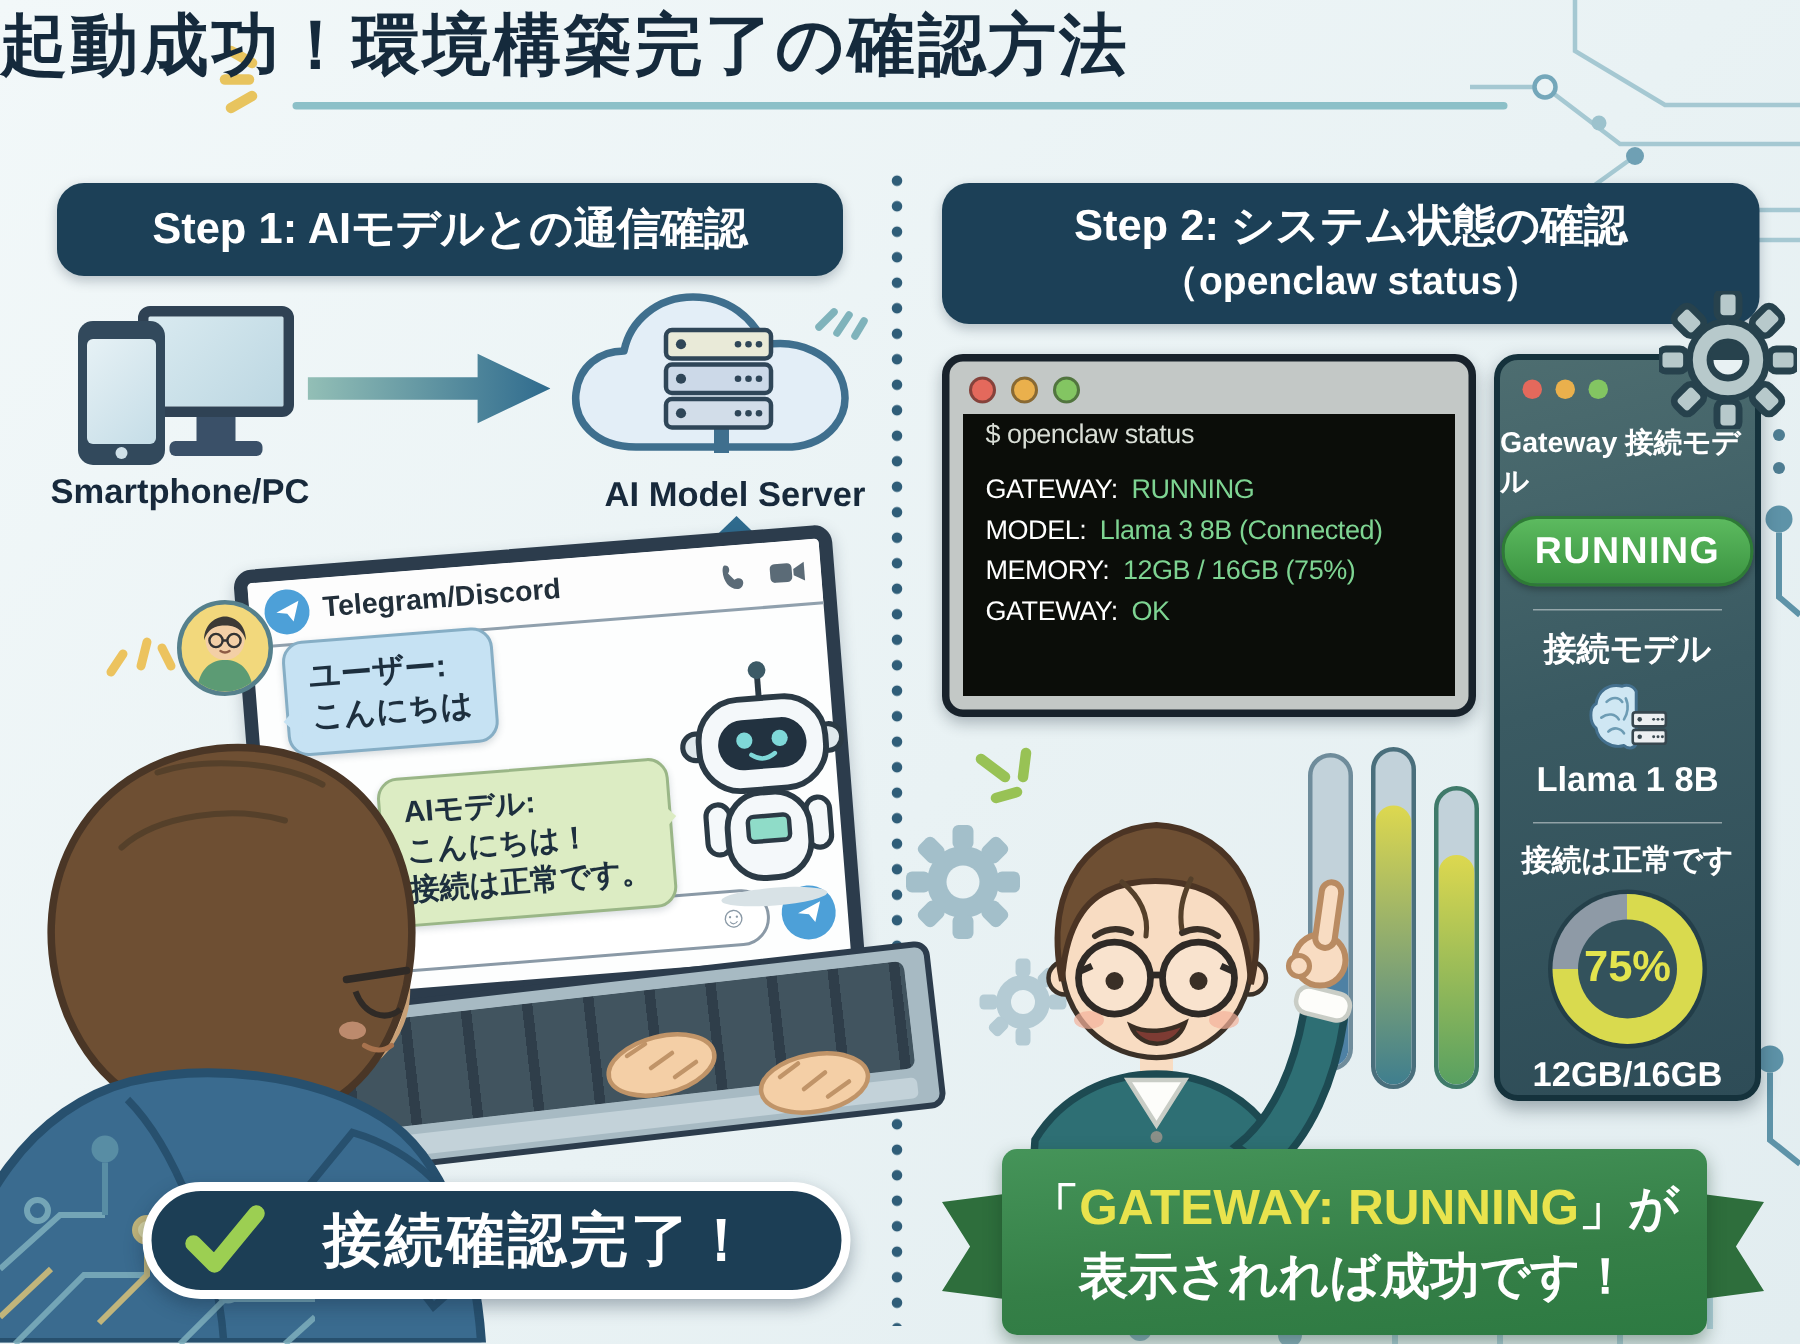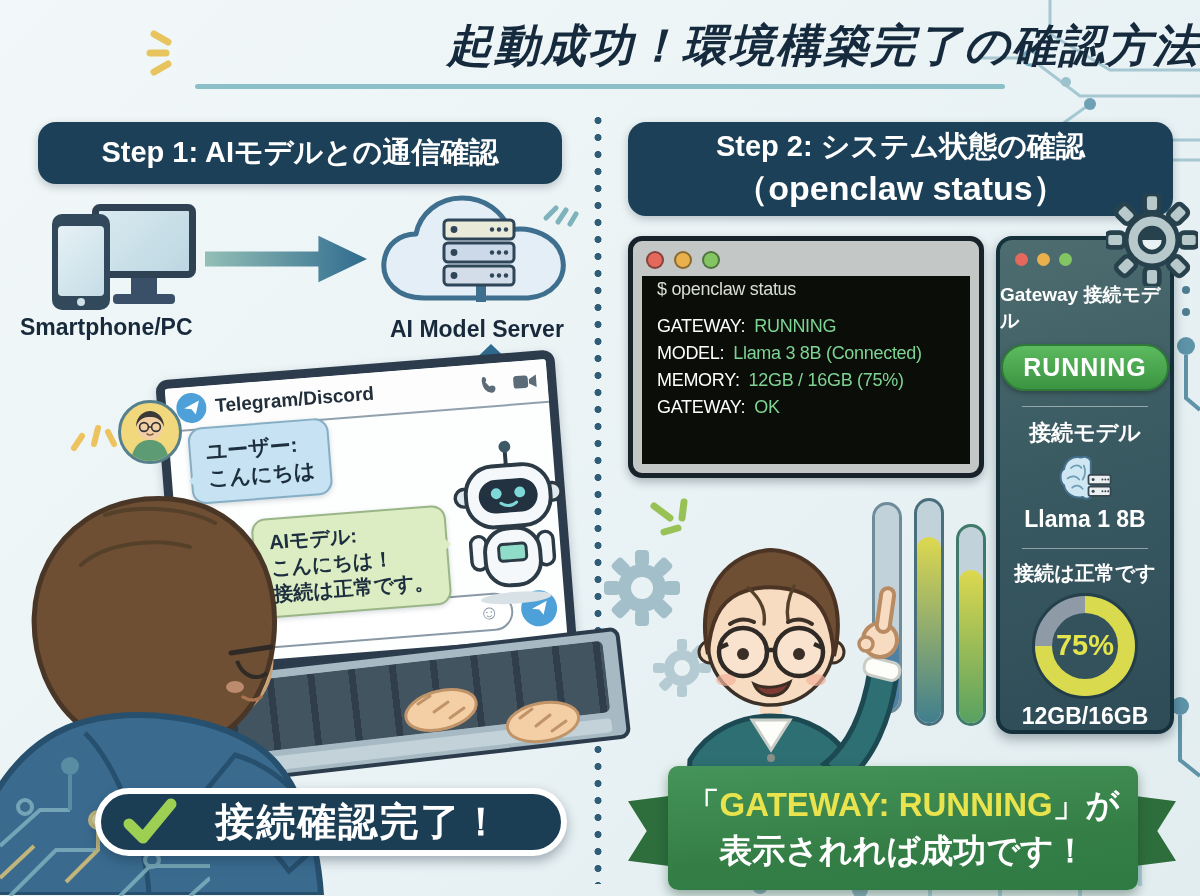--- a/index.html
+++ b/index.html
@@ -1,46 +1,46 @@
 <!DOCTYPE html>
 <html><head>
 <meta charset="utf-8">
 <style>
   html,body{margin:0;padding:0;background:#dfe9ec;}
   *{box-sizing:border-box;font-family:"Liberation Sans","DejaVu Sans",sans-serif;}
   .canvas{position:relative;width:1200px;height:896px;overflow:hidden;
     background:linear-gradient(135deg,#f2f8f9 0%,#e9f2f4 55%,#e2edf0 100%);}
   
-  .title-wrap{position:absolute;left:0;right:0;top:16px;text-align:right;z-index:2;font-style:italic;}
+  .title-wrap{position:absolute;left:0;right:0;top:0;text-align:left;z-index:2;}
   .title{font-size:45px;font-weight:800;color:#152a3c;letter-spacing:2px;margin:0;}
   .title-underline{width:810px;height:5px;background:#8cc0c8;border-radius:3px;margin:8px auto 0;}
   .sparkle{position:absolute;z-index:2;}
   
   .divider{position:absolute;left:592px;top:112px;width:12px;height:772px;z-index:2;
     background-image:radial-gradient(circle,#2f5d78 3.2px,transparent 3.8px);
     background-size:12px 17px;background-repeat:repeat-y;background-position:center top;}
   
   .step-header{position:absolute;background:#1c4057;border-radius:18px;color:#fff;
     display:flex;flex-direction:column;align-items:center;justify-content:center;
     box-shadow:0 3px 8px rgba(20,40,60,.25);z-index:3;}
   .step1-header{left:38px;top:122px;width:524px;height:62px;font-size:29px;font-weight:700;}
   .step2-header{left:628px;top:122px;width:545px;height:94px;font-size:29px;font-weight:700;line-height:1.3;text-align:right;}
-  .step2-header .sub{font-size:34px;}
+  .step2-header .sub{font-size:26px;}
   
   .monitor{position:absolute;left:92px;top:204px;z-index:3;}
   .monitor .screen{width:104px;height:74px;background:linear-gradient(135deg,#d9eaf0,#bcd7e2);
     border:7px solid #2f4254;border-radius:8px;}
   .monitor .stand{width:26px;height:16px;background:#3a5068;margin:0 auto;}
   .monitor .base{width:62px;height:10px;background:#3a5068;border-radius:4px;margin:0 auto;}
   .phone{position:absolute;left:52px;top:214px;width:58px;height:96px;background:#32495c;
     border-radius:10px;z-index:4;padding:12px 6px 14px;}
   .phone .pscreen{width:100%;height:100%;background:linear-gradient(135deg,#e6f1f5,#c5dde7);border-radius:4px;}
   .phone .dot{position:absolute;bottom:4px;left:50%;transform:translateX(-50%);
     width:8px;height:8px;border-radius:50%;background:#cfe0e8;}
-  .devices-label,.server-label{position:absolute;font-size:23px;font-weight:800;color:#17293b;z-index:3;}
+  .devices-label,.server-label{position:absolute;font-size:23px;font-weight:800;color:#17293b;text-align:center;z-index:3;}
   .devices-label{left:20px;top:314px;width:200px;}
   .server-label{left:390px;top:316px;width:200px;}
   .arrow-right{position:absolute;left:205px;top:230px;width:162px;height:58px;z-index:3;
     background:linear-gradient(90deg,#93bfb6,#2f6b8e);
     clip-path:polygon(0 37%,70% 37%,70% 10%,100% 50%,70% 90%,70% 63%,0 63%);}
   .arrow-up{position:absolute;left:462px;top:344px;width:58px;height:92px;z-index:1;}
   .arrow-up .shaft{position:absolute;left:18px;top:24px;width:22px;height:68px;
     background:linear-gradient(180deg,#2f6b8e,#a6cccb);}
   .arrow-up .head{position:absolute;left:0;top:0;width:0;height:0;
     border-left:29px solid transparent;border-right:29px solid transparent;border-bottom:28px solid #2f6b8e;}
@@ -77,21 +77,21 @@
   .robot{position:absolute;right:28px;top:96px;z-index:5;}
   .avatar{position:absolute;left:118px;top:400px;width:64px;height:64px;border-radius:50%;
     border:3px solid #55808c;background:#f2d87c;overflow:hidden;z-index:7;}
   .laptop-base{position:absolute;left:-25px;top:302px;width:490px;height:112px;
     transform:rotate(-2deg);background:#a7bac3;border:4px solid #2c3c4c;border-radius:10px;padding:8px 14px;}
   .keys{width:100%;height:72px;border-radius:6px;background-color:#2f3e4a;
     background-image:repeating-linear-gradient(90deg,#41545f 0 34px,#2f3e4a 34px 41px),
       repeating-linear-gradient(0deg,rgba(47,62,74,0) 0 18px,#2f3e4a 18px 23px);}
   .deck{margin-top:6px;height:14px;border-radius:4px;background:#c3d2d9;}
   
-  .badge{position:absolute;left:95px;top:788px;width:472px;height:68px;background:#1c3e55;
+  .badge{position:absolute;left:95px;top:788px;width:472px;height:78px;background:#1c3e55;
     border:6px solid #fff;border-radius:48px;display:flex;align-items:center;z-index:9;
     box-shadow:0 5px 12px rgba(20,40,60,.35);}
   .badge-text{flex:1;text-align:center;color:#fff;font-size:39px;font-weight:800;letter-spacing:2px;padding-right:22px;}
   
   .terminal{position:absolute;left:628px;top:236px;width:356px;height:242px;background:#c3c8c6;
     border:5px solid #18222b;border-radius:14px;padding:6px 9px 9px;z-index:4;
     box-shadow:0 4px 10px rgba(20,35,50,.3);}
   .traffic{display:flex;gap:10px;align-items:center;height:26px;padding-left:4px;}
   .light{width:18px;height:18px;border-radius:50%;border:2px solid rgba(20,20,20,.45);}
   .light.red{background:#e4695c;} .light.yellow{background:#eab04c;} .light.green{background:#83c562;}

